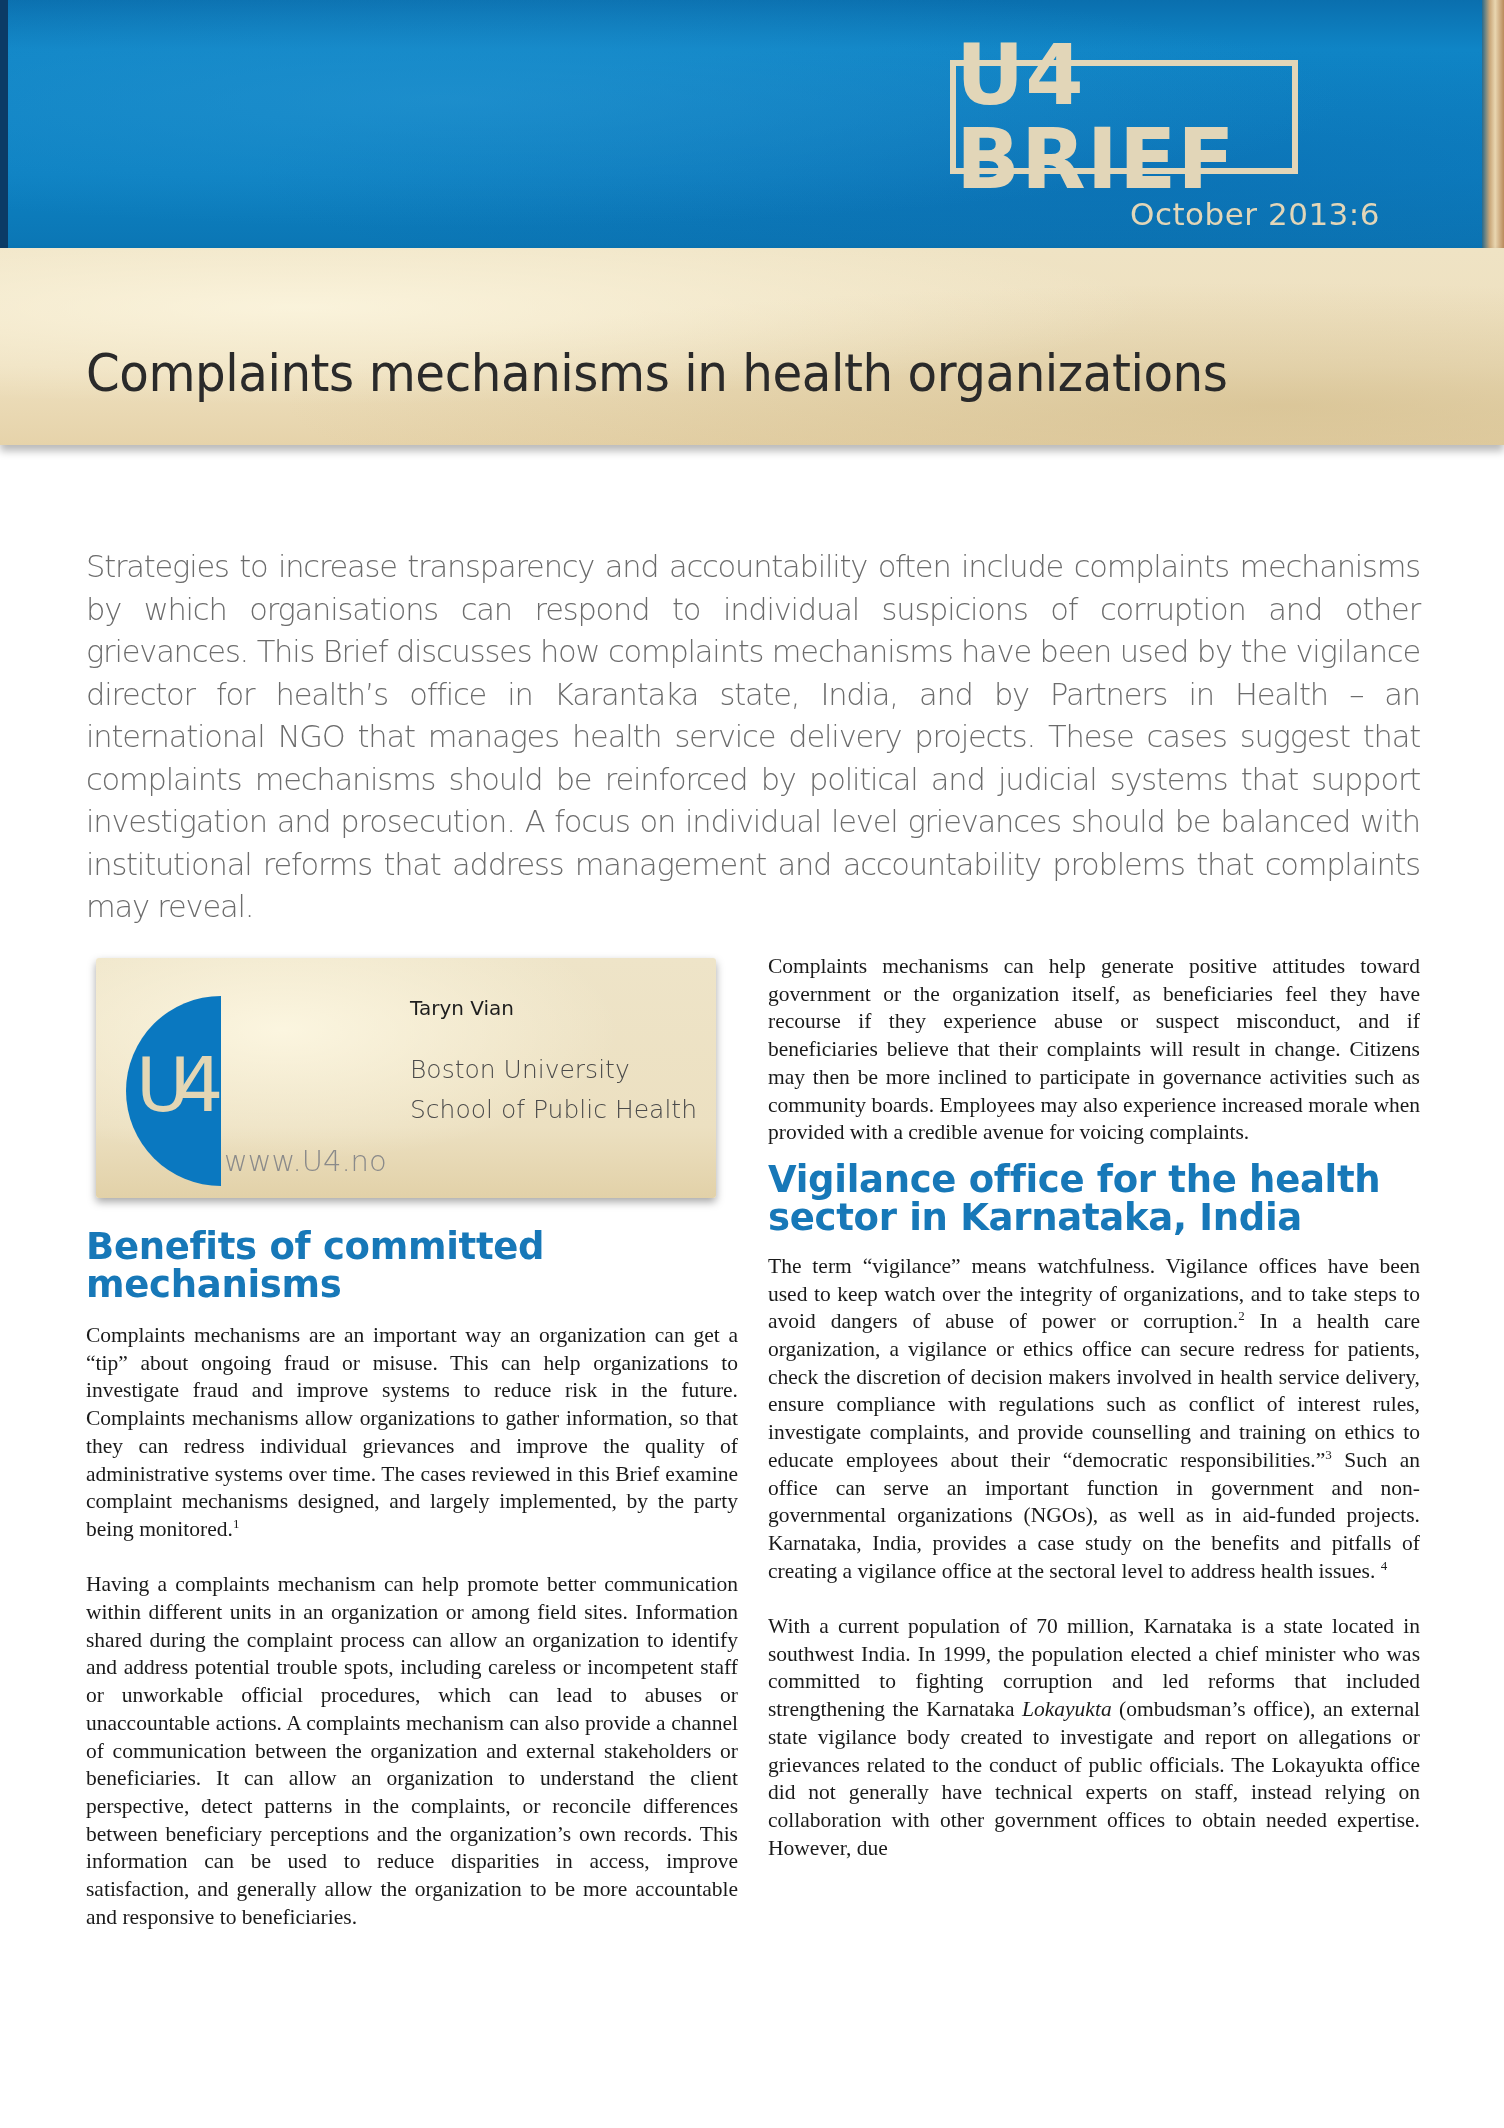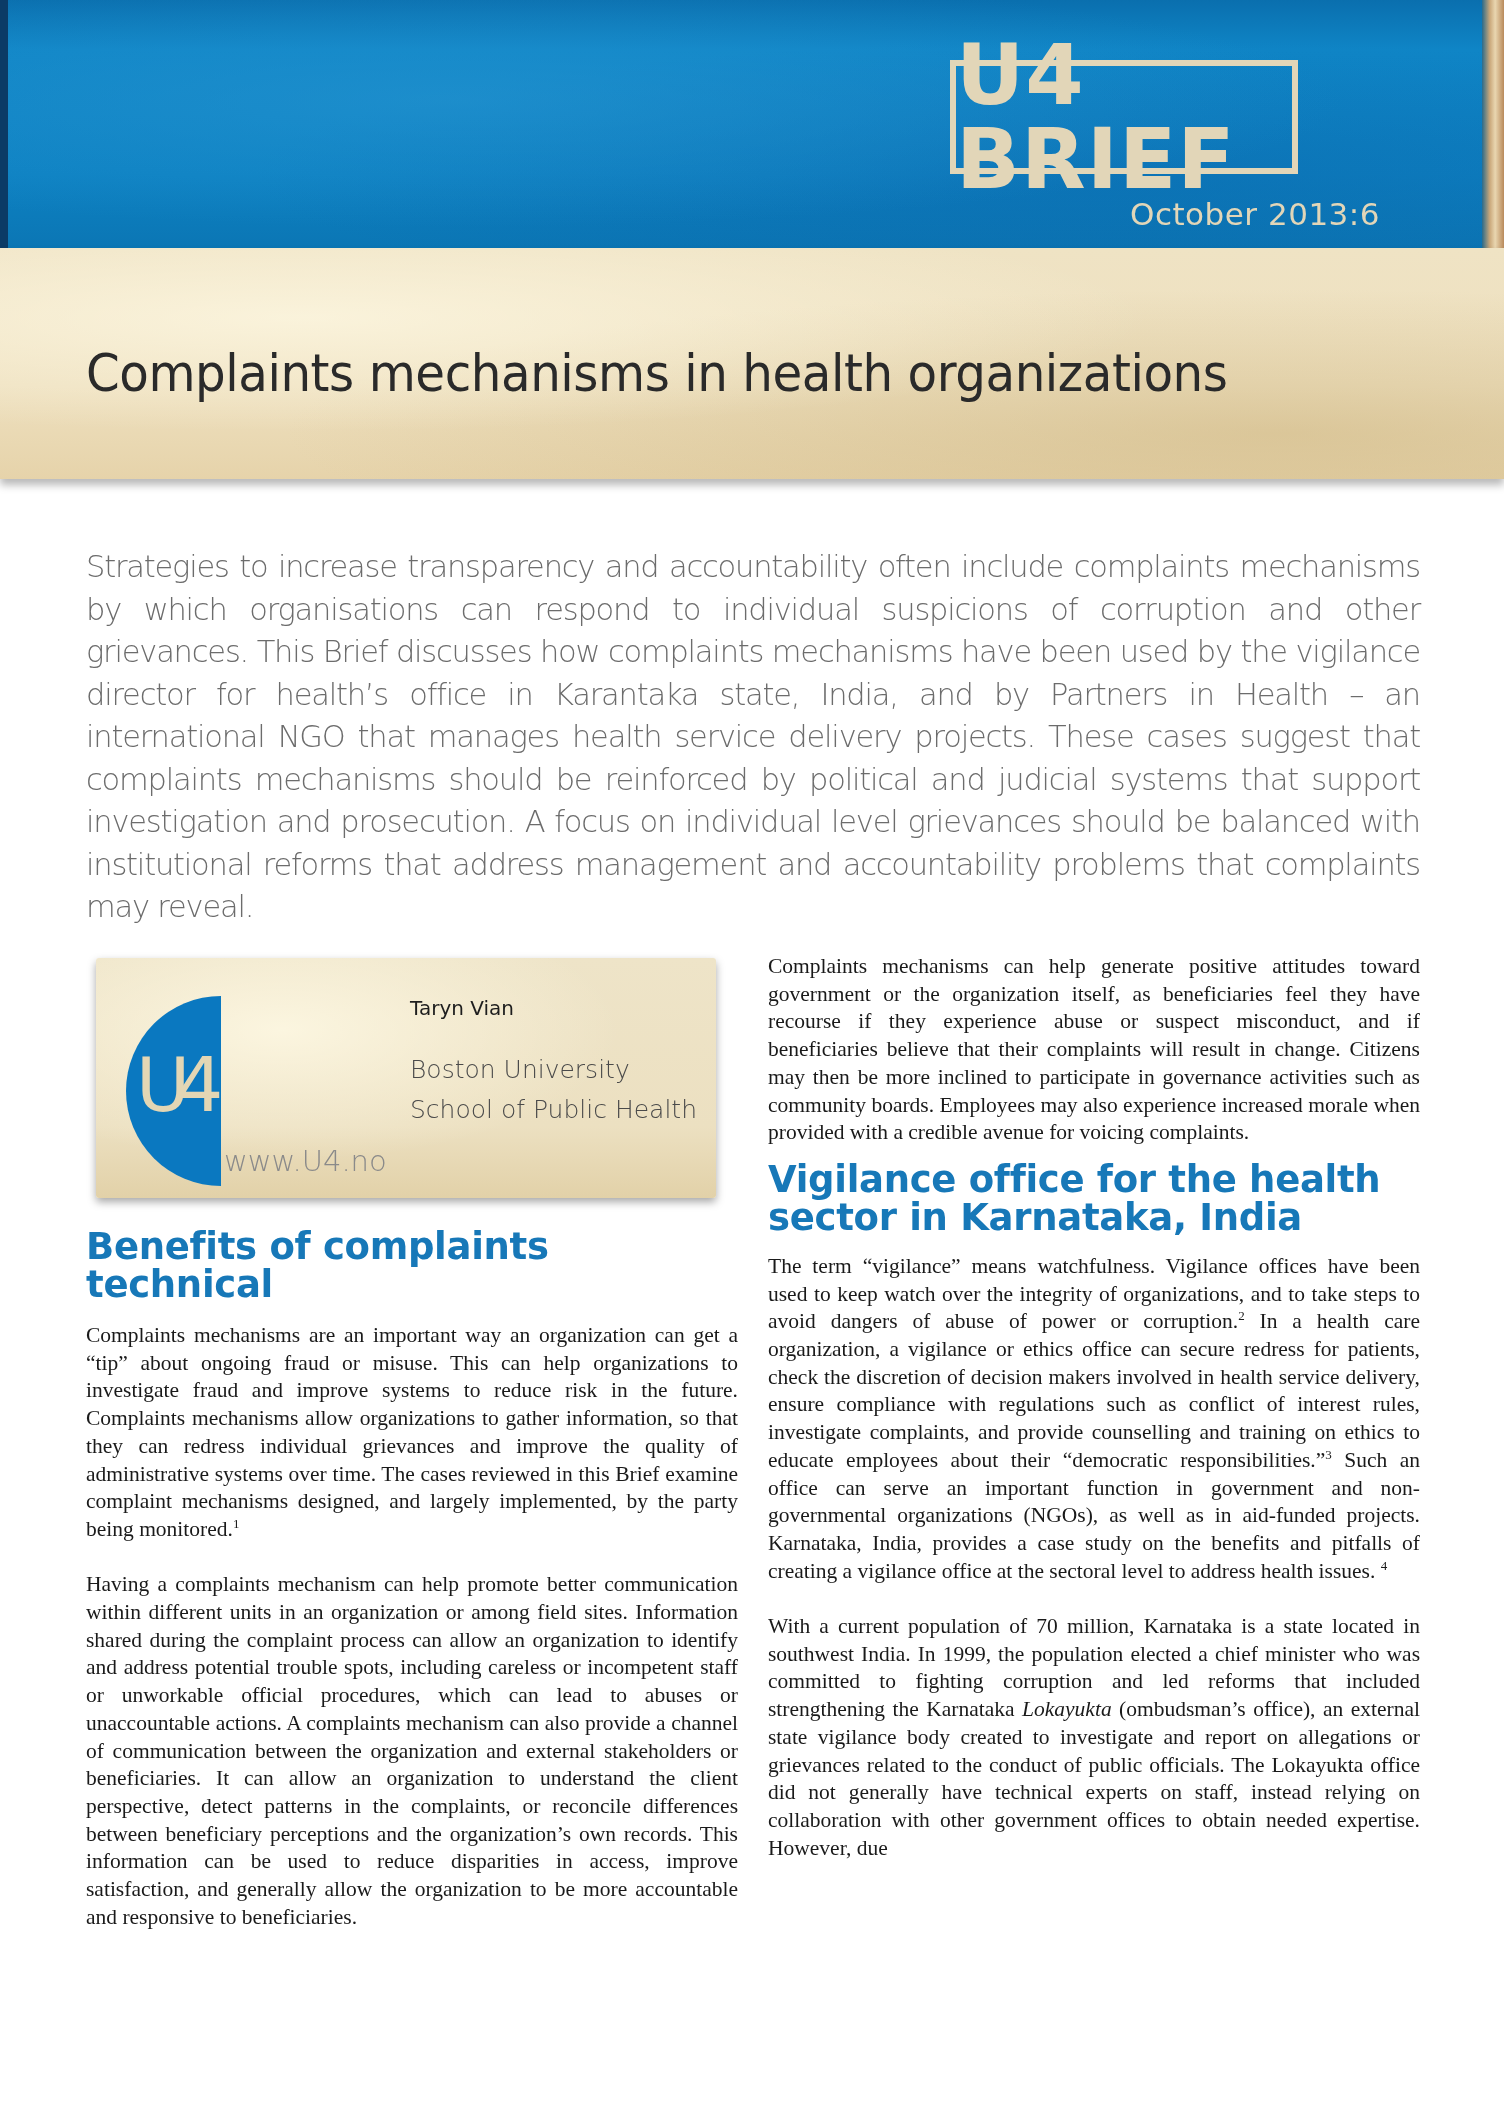--- a/index.html
+++ b/index.html
@@ -30,21 +30,21 @@
     color: #e2d6b8; font-family: "DejaVu Sans", sans-serif; font-weight: bold;
     font-size: 84px; letter-spacing: 1px; line-height: 1;
   }
   .issue-date {
     position: absolute; right: 124px; top: 196px;
     color: #e2d6b8; font-family: "DejaVu Sans", sans-serif; font-size: 31px; letter-spacing: 0.5px;
   }
 
   
   .title-band {
-    position: absolute; left: 0; top: 248px; width: 1504px; height: 231px;
+    position: absolute; left: 0; top: 248px; width: 1504px; height: 197px;
     background:
       radial-gradient(ellipse at 20% 30%, rgba(255,250,230,0.7), rgba(0,0,0,0) 50%),
       radial-gradient(ellipse at 85% 80%, rgba(200,175,120,0.45), rgba(0,0,0,0) 55%),
       linear-gradient(180deg, #efe3c4 0%, #eee0bf 60%, #e6d3aa 100%);
     box-shadow: 0 6px 8px rgba(0,0,0,0.28);
   }
   .doc-title {
     position: absolute; left: 86px; top: 95px;
     font-family: "DejaVu Sans", sans-serif; font-size: 52px; color: #2a2a2a;
     letter-spacing: -0.5px; transform: scaleX(0.93); transform-origin: left center;
@@ -141,21 +141,21 @@
   <div class="u4-logo-glyph">U4</div>
   <div class="centre-web">www.U4.no</div>
   <div class="author-name">Taryn Vian</div>
   <div class="author-affil">
     <div>Boston University</div>
     <div>School of Public Health</div>
   </div>
 </div>
 
 <div class="left-col">
-  <h2 class="col-heading">Benefits of complaints technical</h2>
+  <h2 class="col-heading">Benefits of committed mechanisms</h2>
   <p class="col-text"><span>Complaints mechanisms are an important way an organization can get a “tip” about ongoing fraud or misuse. This can help organizations to investigate fraud and improve systems to reduce risk in the future. Complaints mechanisms allow organizations to gather information, so that they can redress individual grievances and improve the quality of administrative systems over time. The cases reviewed in this Brief examine complaint mechanisms designed, and largely implemented, by the party being monitored.</span><sup>1</sup></p>
   <p class="col-text">Having a complaints mechanism can help promote better communication within different units in an organization or among field sites. Information shared during the complaint process can allow an organization to identify and address potential trouble spots, including careless or incompetent staff or unworkable official procedures, which can lead to abuses or unaccountable actions. A complaints mechanism can also provide a channel of communication between the organization and external stakeholders or beneficiaries. It can allow an organization to understand the client perspective, detect patterns in the complaints, or reconcile differences between beneficiary perceptions and the organization’s own records. This information can be used to reduce disparities in access, improve satisfaction, and generally allow the organization to be more accountable and responsive to beneficiaries.</p>
 </div>
 
 <div class="right-col">
   <p class="col-text">Complaints mechanisms can help generate positive attitudes toward government or the organization itself, as beneficiaries feel they have recourse if they experience abuse or suspect misconduct, and if beneficiaries believe that their complaints will result in change. Citizens may then be more inclined to participate in governance activities such as community boards. Employees may also experience increased morale when provided with a credible avenue for voicing complaints.</p>
   <h2 class="col-heading">Vigilance office for the health sector in Karnataka, India</h2>
   <p class="col-text"><span>The term “vigilance” means watchfulness. Vigilance offices have been used to keep watch over the integrity of organizations, and to take steps to avoid dangers of abuse of power or corruption.</span><sup>2</sup><span> In a health care organization, a vigilance or ethics office can secure redress for patients, check the discretion of decision makers involved in health service delivery, ensure compliance with regulations such as conflict of interest rules, investigate complaints, and provide counselling and training on ethics to educate employees about their “democratic responsibilities.”</span><sup>3</sup><span> Such an office can serve an important function in government and non-governmental organizations (NGOs), as well as in aid-funded projects. Karnataka, India, provides a case study on the benefits and pitfalls of creating a vigilance office at the sectoral level to address health issues. </span><sup>4</sup></p>
   <p class="col-text"><span>With a current population of 70 million, Karnataka is a state located in southwest India. In 1999, the population elected a chief minister who was committed to fighting corruption and led reforms that included strengthening the Karnataka </span><em>Lokayukta</em><span> (ombudsman’s office), an external state vigilance body created to investigate and report on allegations or grievances related to the conduct of public officials. The Lokayukta office did not generally have technical experts on staff, instead relying on collaboration with other government offices to obtain needed expertise. However, due</span></p>
 </div>

